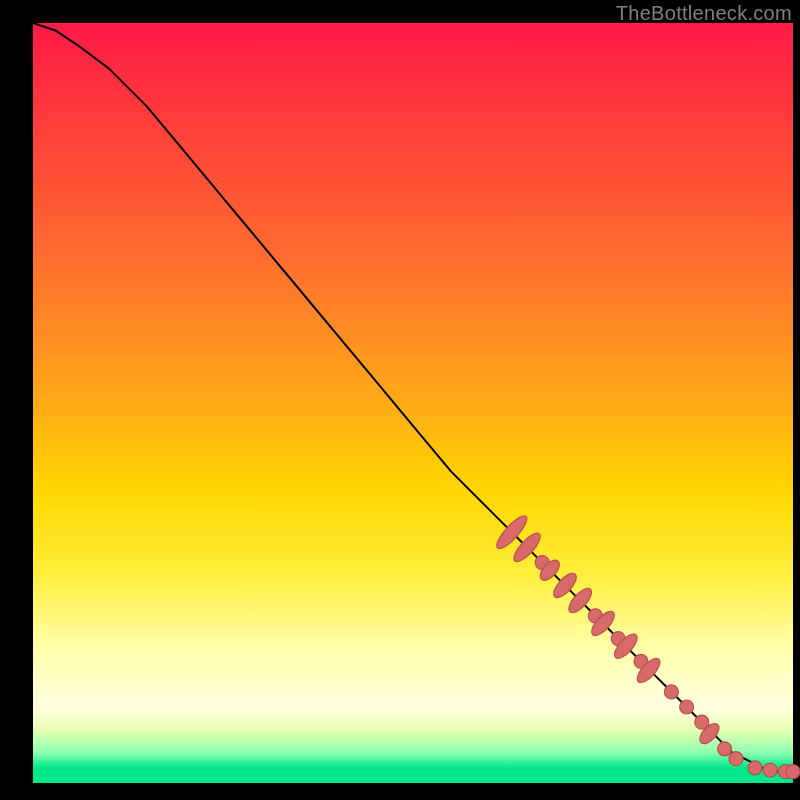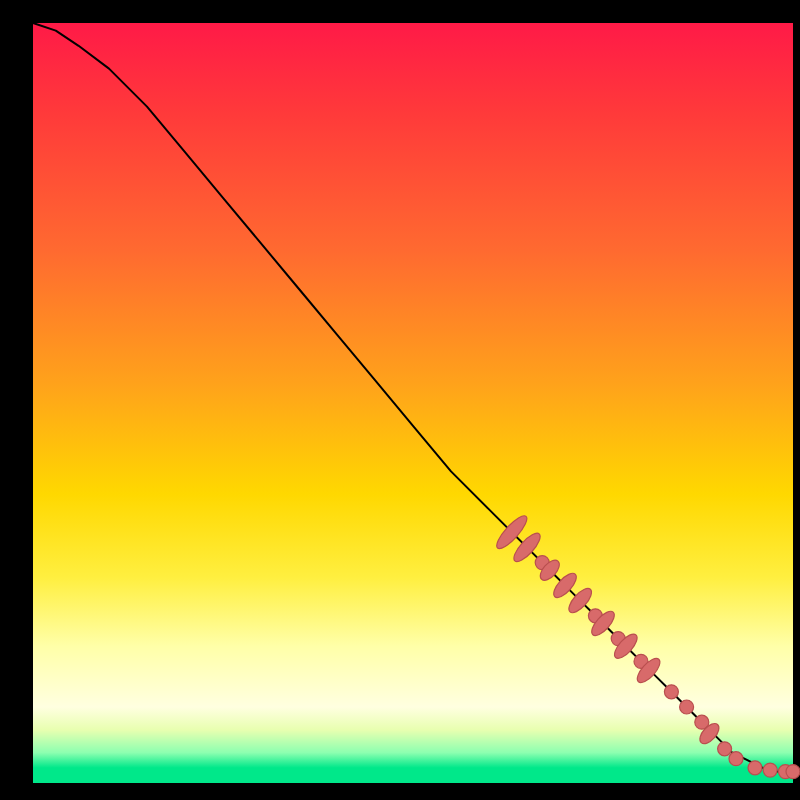--- a/index.html
+++ b/index.html
@@ -73,20 +73,21 @@
   .marker-elong {
     fill: #d86a6a;
     stroke: #b94f4f;
     stroke-width: 1.2;
   }
 </style>
 </head>
 <body>
 
 <div class="frame">
+  <div class="watermark">TheBottleneck.com</div>
 
   <div class="plot-area">
     <svg class="plot" viewBox="0 0 760 760">
       <path id="curve-path" class="curve" d="M0.0 0.0 L22.8 7.6 L45.6 22.8 L76.0 45.6 L114.0 83.6 L152.0 129.2 L190.0 174.8 L228.0 220.4 L266.0 266.0 L304.0 311.6 L342.0 357.2 L380.0 402.8 L418.0 448.4 L456.0 486.4 L478.8 509.2 L494.0 524.4 L516.8 547.2 L532.0 562.4 L547.2 577.6 L562.4 592.8 L577.6 608.0 L592.8 623.2 L608.0 638.4 L623.2 653.6 L638.4 668.8 L653.6 684.0 L668.8 699.2 L684.0 714.4 L699.2 729.6 L714.4 737.2 L729.6 744.8 L744.8 748.6 L760.0 748.6"></path>
       <g id="markers-group">
           <ellipse cx="478.8" cy="509.2" rx="21.3" ry="6.5" transform="rotate(-48 478.8 509.2)" class="marker-elong"></ellipse>
           <ellipse cx="494.0" cy="524.4" rx="18.2" ry="6.5" transform="rotate(-48 494.0 524.4)" class="marker-elong"></ellipse>
           <circle cx="509.2" cy="539.6" r="7" class="marker"></circle>
           <ellipse cx="516.8" cy="547.2" rx="12.2" ry="6.5" transform="rotate(-48 516.8 547.2)" class="marker-elong"></ellipse>
           <ellipse cx="532.0" cy="562.4" rx="15.2" ry="6.5" transform="rotate(-48 532.0 562.4)" class="marker-elong"></ellipse>

